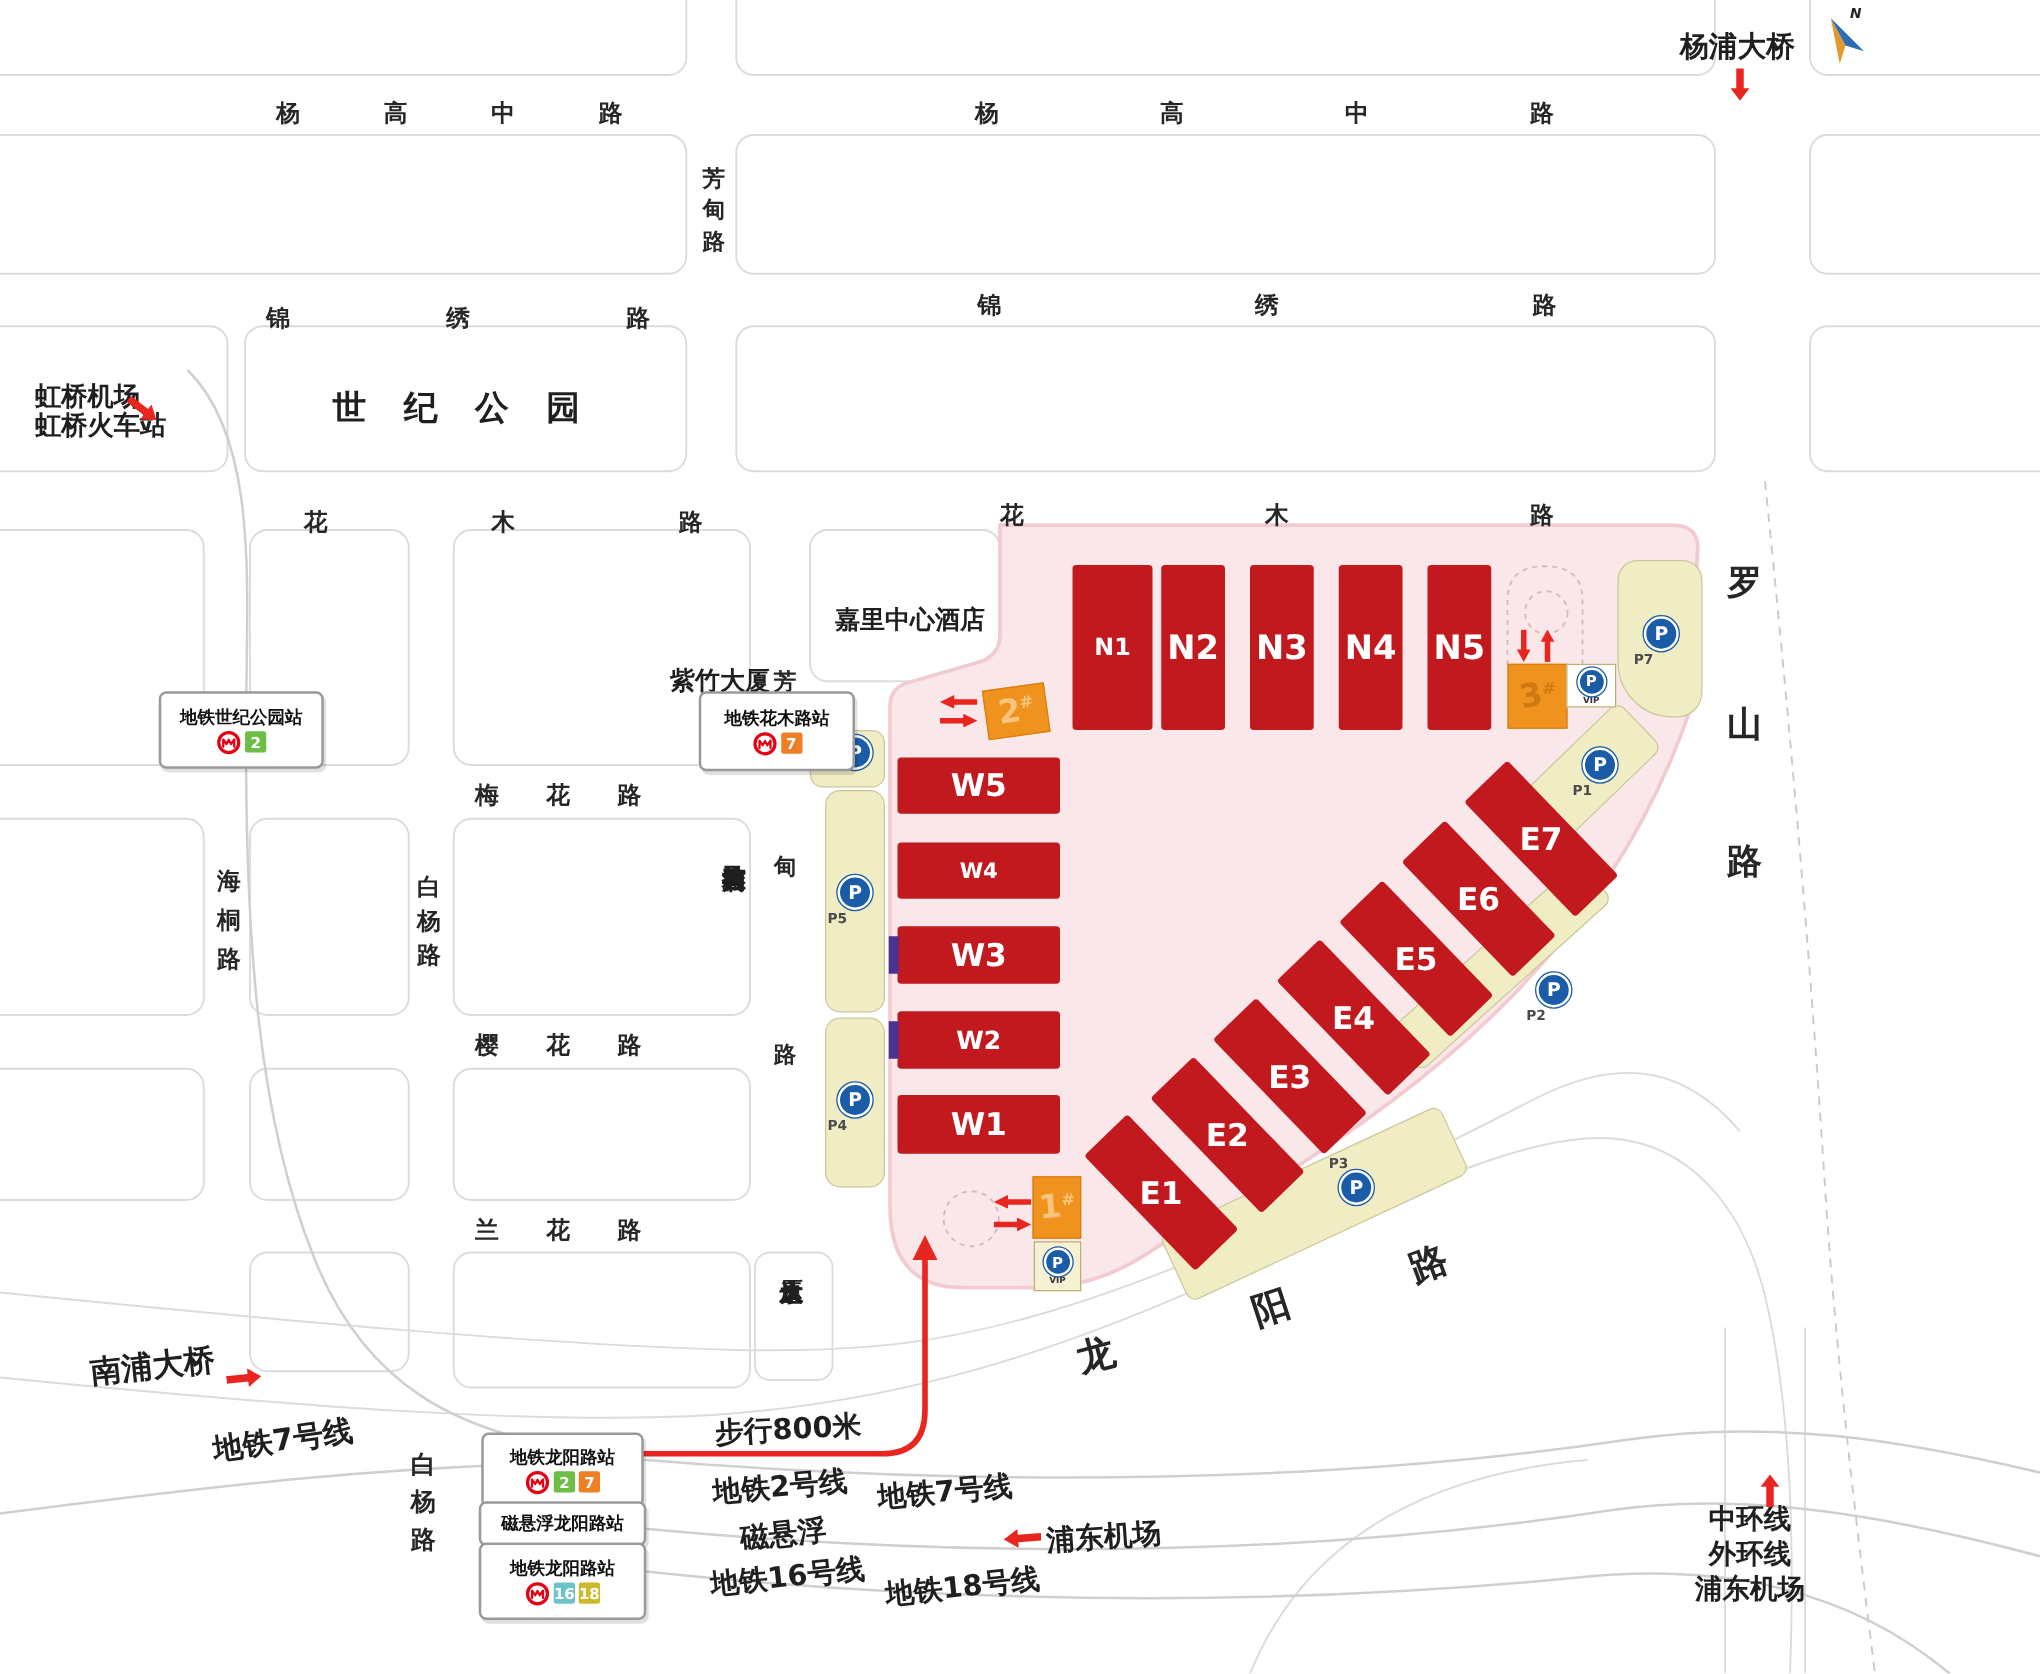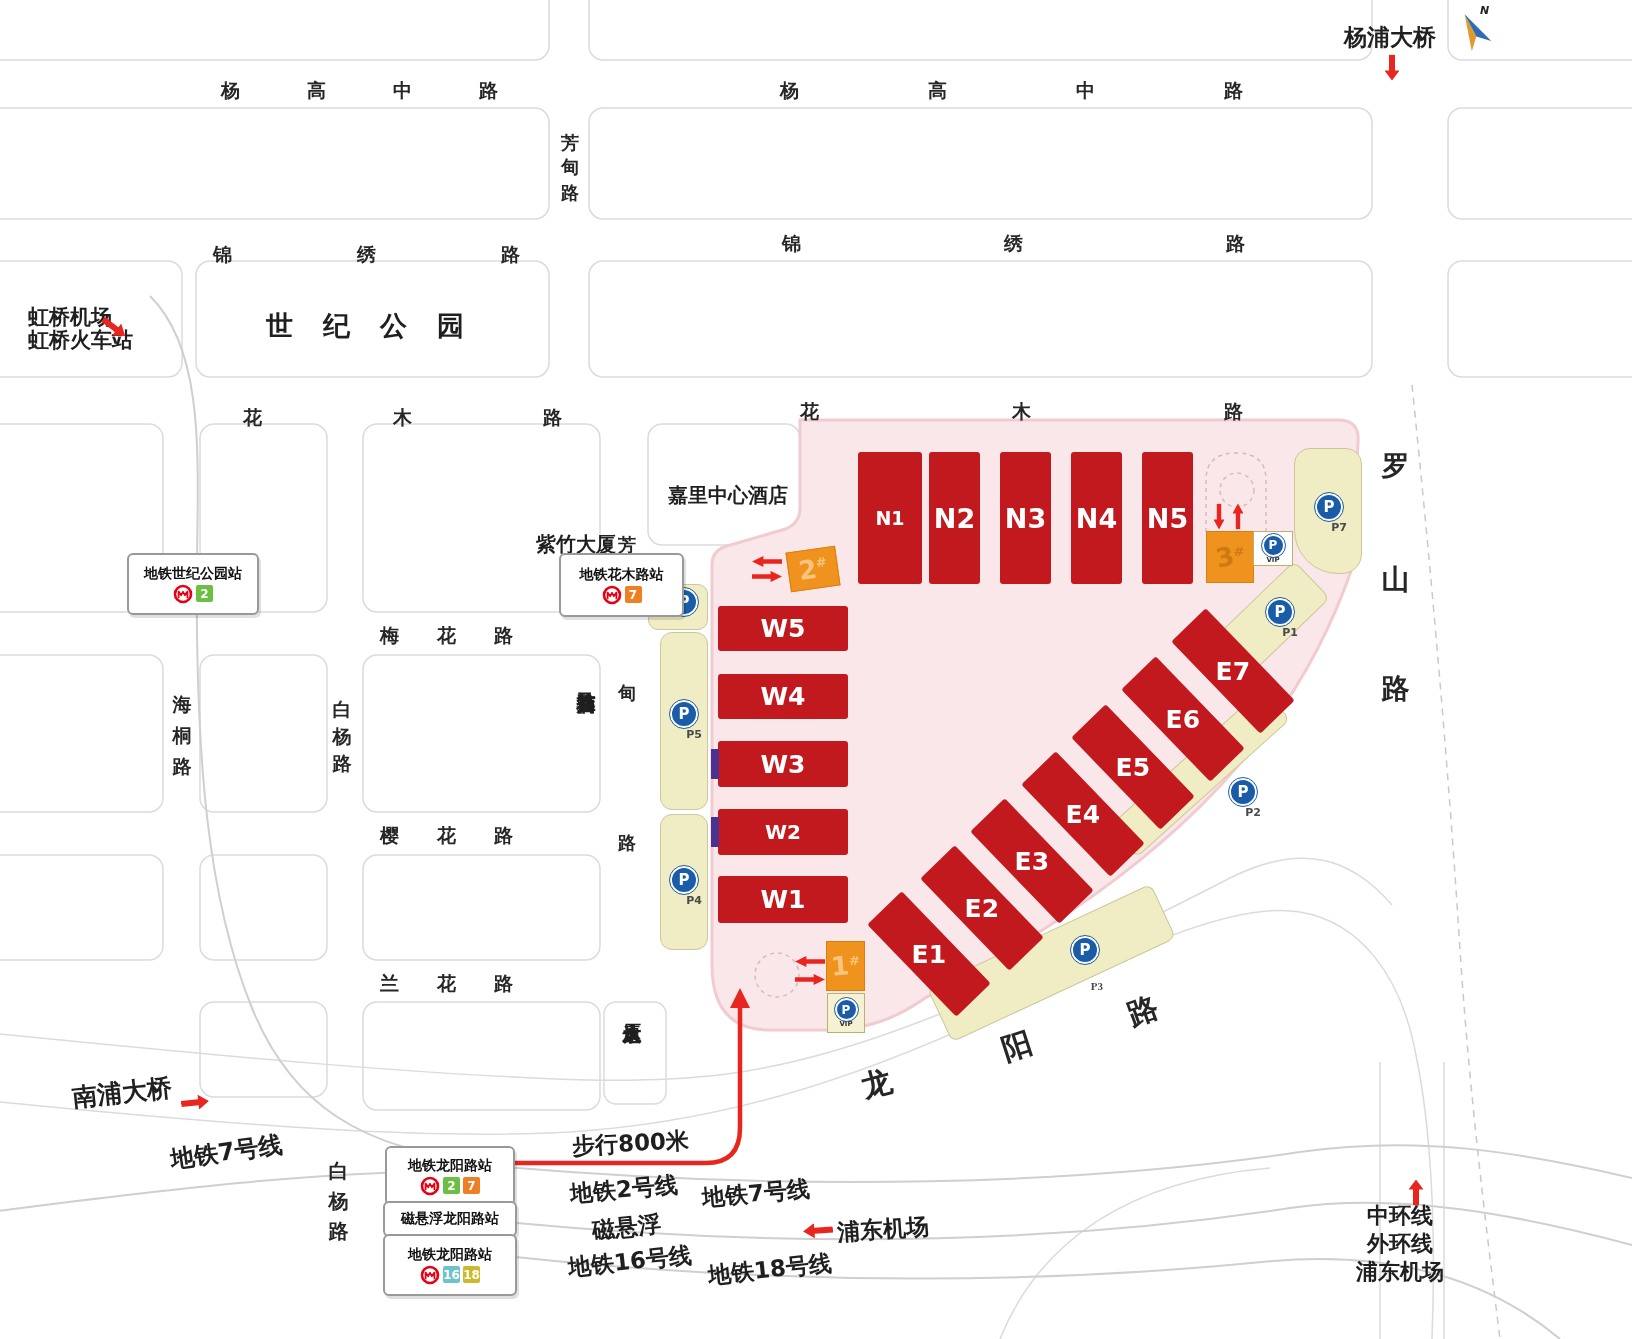--- a/index.html
+++ b/index.html
@@ -13,21 +13,21 @@
         justify-content:center;font-weight:700;z-index:4;border-radius:3px;}
   .ehall{transform-origin:center center;}
   .ylot{position:absolute;background:#F0ECC3;border:1px solid #CCC79C;z-index:3;}
   .gate{position:absolute;background:#F0921E;z-index:5;display:flex;align-items:center;
         justify-content:center;color:#F9C57E;font-weight:700;font-size:26px;border:1px solid #D87F10;}
   .gate sup{font-size:13px;margin-top:-12px;}
   .pdot{position:absolute;width:24px;height:24px;background:#1A5CA8;border:2px solid #fff;
         outline:1.5px solid #1A5CA8;border-radius:50%;color:#fff;display:flex;align-items:center;
         justify-content:center;font-weight:700;font-size:15px;z-index:6;}
   .pdot.sm{width:19px;height:19px;font-size:12px;}
-  .plab{position:absolute;font-size:11px;color:#4a4a4a;font-weight:700;z-index:6;width:40px;text-align:right;}
+  .plab{position:absolute;font-size:11px;color:#4a4a4a;font-weight:700;z-index:6;width:40px;text-align:left;}
   .arr{position:absolute;background:#E8261F;z-index:7;
        clip-path:polygon(0 50%,38% 0,38% 30%,100% 30%,100% 70%,38% 70%,38% 100%);}
   .stn{position:absolute;background:#fff;border:2px solid #999;border-radius:6px;
        box-shadow:2px 3px 0 rgba(0,0,0,.12);z-index:8;display:flex;flex-direction:column;
        align-items:center;justify-content:center;gap:1px;padding:3px 4px;}
   .stn .t{font-size:14px;font-weight:700;color:#111;}
   .stn .row{display:flex;align-items:center;gap:3px;}
   .badge{display:inline-flex;width:17px;height:17px;align-items:center;justify-content:center;
          color:#fff;font-weight:700;font-size:12px;border-radius:2px;}
   .b2{background:#6CBE45;} .b7{background:#EE7F24;} .b16{background:#6EC3C9;} .b18{background:#CDBA2C;}
@@ -123,21 +123,21 @@
   <div class="hall" style="left:1071px;top:452px;width:51px;height:132px;font-size:27px;">
       <span>N4</span>
     </div>
   <div class="hall" style="left:1142px;top:452px;width:51px;height:132px;font-size:27px;">
       <span>N5</span>
     </div>
 
   <div class="hall" style="left:718px;top:606px;width:130px;height:45px;font-size:25px;text-align:right;">
       <span>W5</span>
     </div>
-  <div class="hall" style="left:718px;top:674px;width:130px;height:45px;font-size:25px;justify-content:center;">
+  <div class="hall" style="left:718px;top:674px;width:130px;height:45px;font-size:17px;justify-content:center;">
       <span>W4</span>
     </div>
   <div class="hall" style="left:718px;top:741px;width:130px;height:46px;font-size:25px;">
       <span>W3</span>
     </div>
   <div class="hall" style="left:718px;top:809px;width:130px;height:46px;font-size:20px;">
       <span>W2</span>
     </div>
   <div class="hall" style="left:718px;top:876px;width:130px;height:47px;font-size:25px;">
       <span>W1</span>
@@ -194,21 +194,21 @@
   <div class="plab" style="left:662px;top:728px;">P5</div>
   <div class="pdot" style="left:670px;top:866px;">P</div>
   <div class="plab" style="left:662px;top:894px;">P4</div>
   <div class="pdot" style="left:1315px;top:493px;">P</div>
   <div class="plab" style="left:1307px;top:521px;">P7</div>
   <div class="pdot" style="left:1266px;top:598px;">P</div>
   <div class="plab" style="left:1258px;top:626px;">P1</div>
   <div class="pdot" style="left:1229px;top:778px;">P</div>
   <div class="plab" style="left:1221px;top:806px;">P2</div>
   <div class="pdot" style="left:1071px;top:936px;">P</div>
-  <div class="plab" style="left:1063px;top:980px;font-family:Liberation Serif, serif;">P3</div>
+  <div class="plab" style="left:1063px;top:924px;">P3</div>
 
   <span class="arr" style="left:1379px;top:60px;width:26px;height:15px;transform:rotate(-90deg);"></span>
   <span class="arr" style="left:100px;top:320px;width:28px;height:15px;transform:rotate(-143deg);"></span>
   <span class="arr" style="left:181px;top:1095px;width:28px;height:15px;transform:rotate(174deg);"></span>
   <span class="arr" style="left:752px;top:556px;width:30px;height:11px;"></span>
   <span class="arr" style="left:752px;top:571px;width:30px;height:11px;transform:rotate(180deg);"></span>
   <span class="arr" style="left:1206px;top:511px;width:26px;height:11px;transform:rotate(-90deg);"></span>
   <span class="arr" style="left:1225px;top:511px;width:26px;height:11px;transform:rotate(90deg);"></span>
   <span class="arr" style="left:795px;top:956px;width:30px;height:11px;"></span>
   <span class="arr" style="left:795px;top:974px;width:30px;height:11px;transform:rotate(180deg);"></span>

